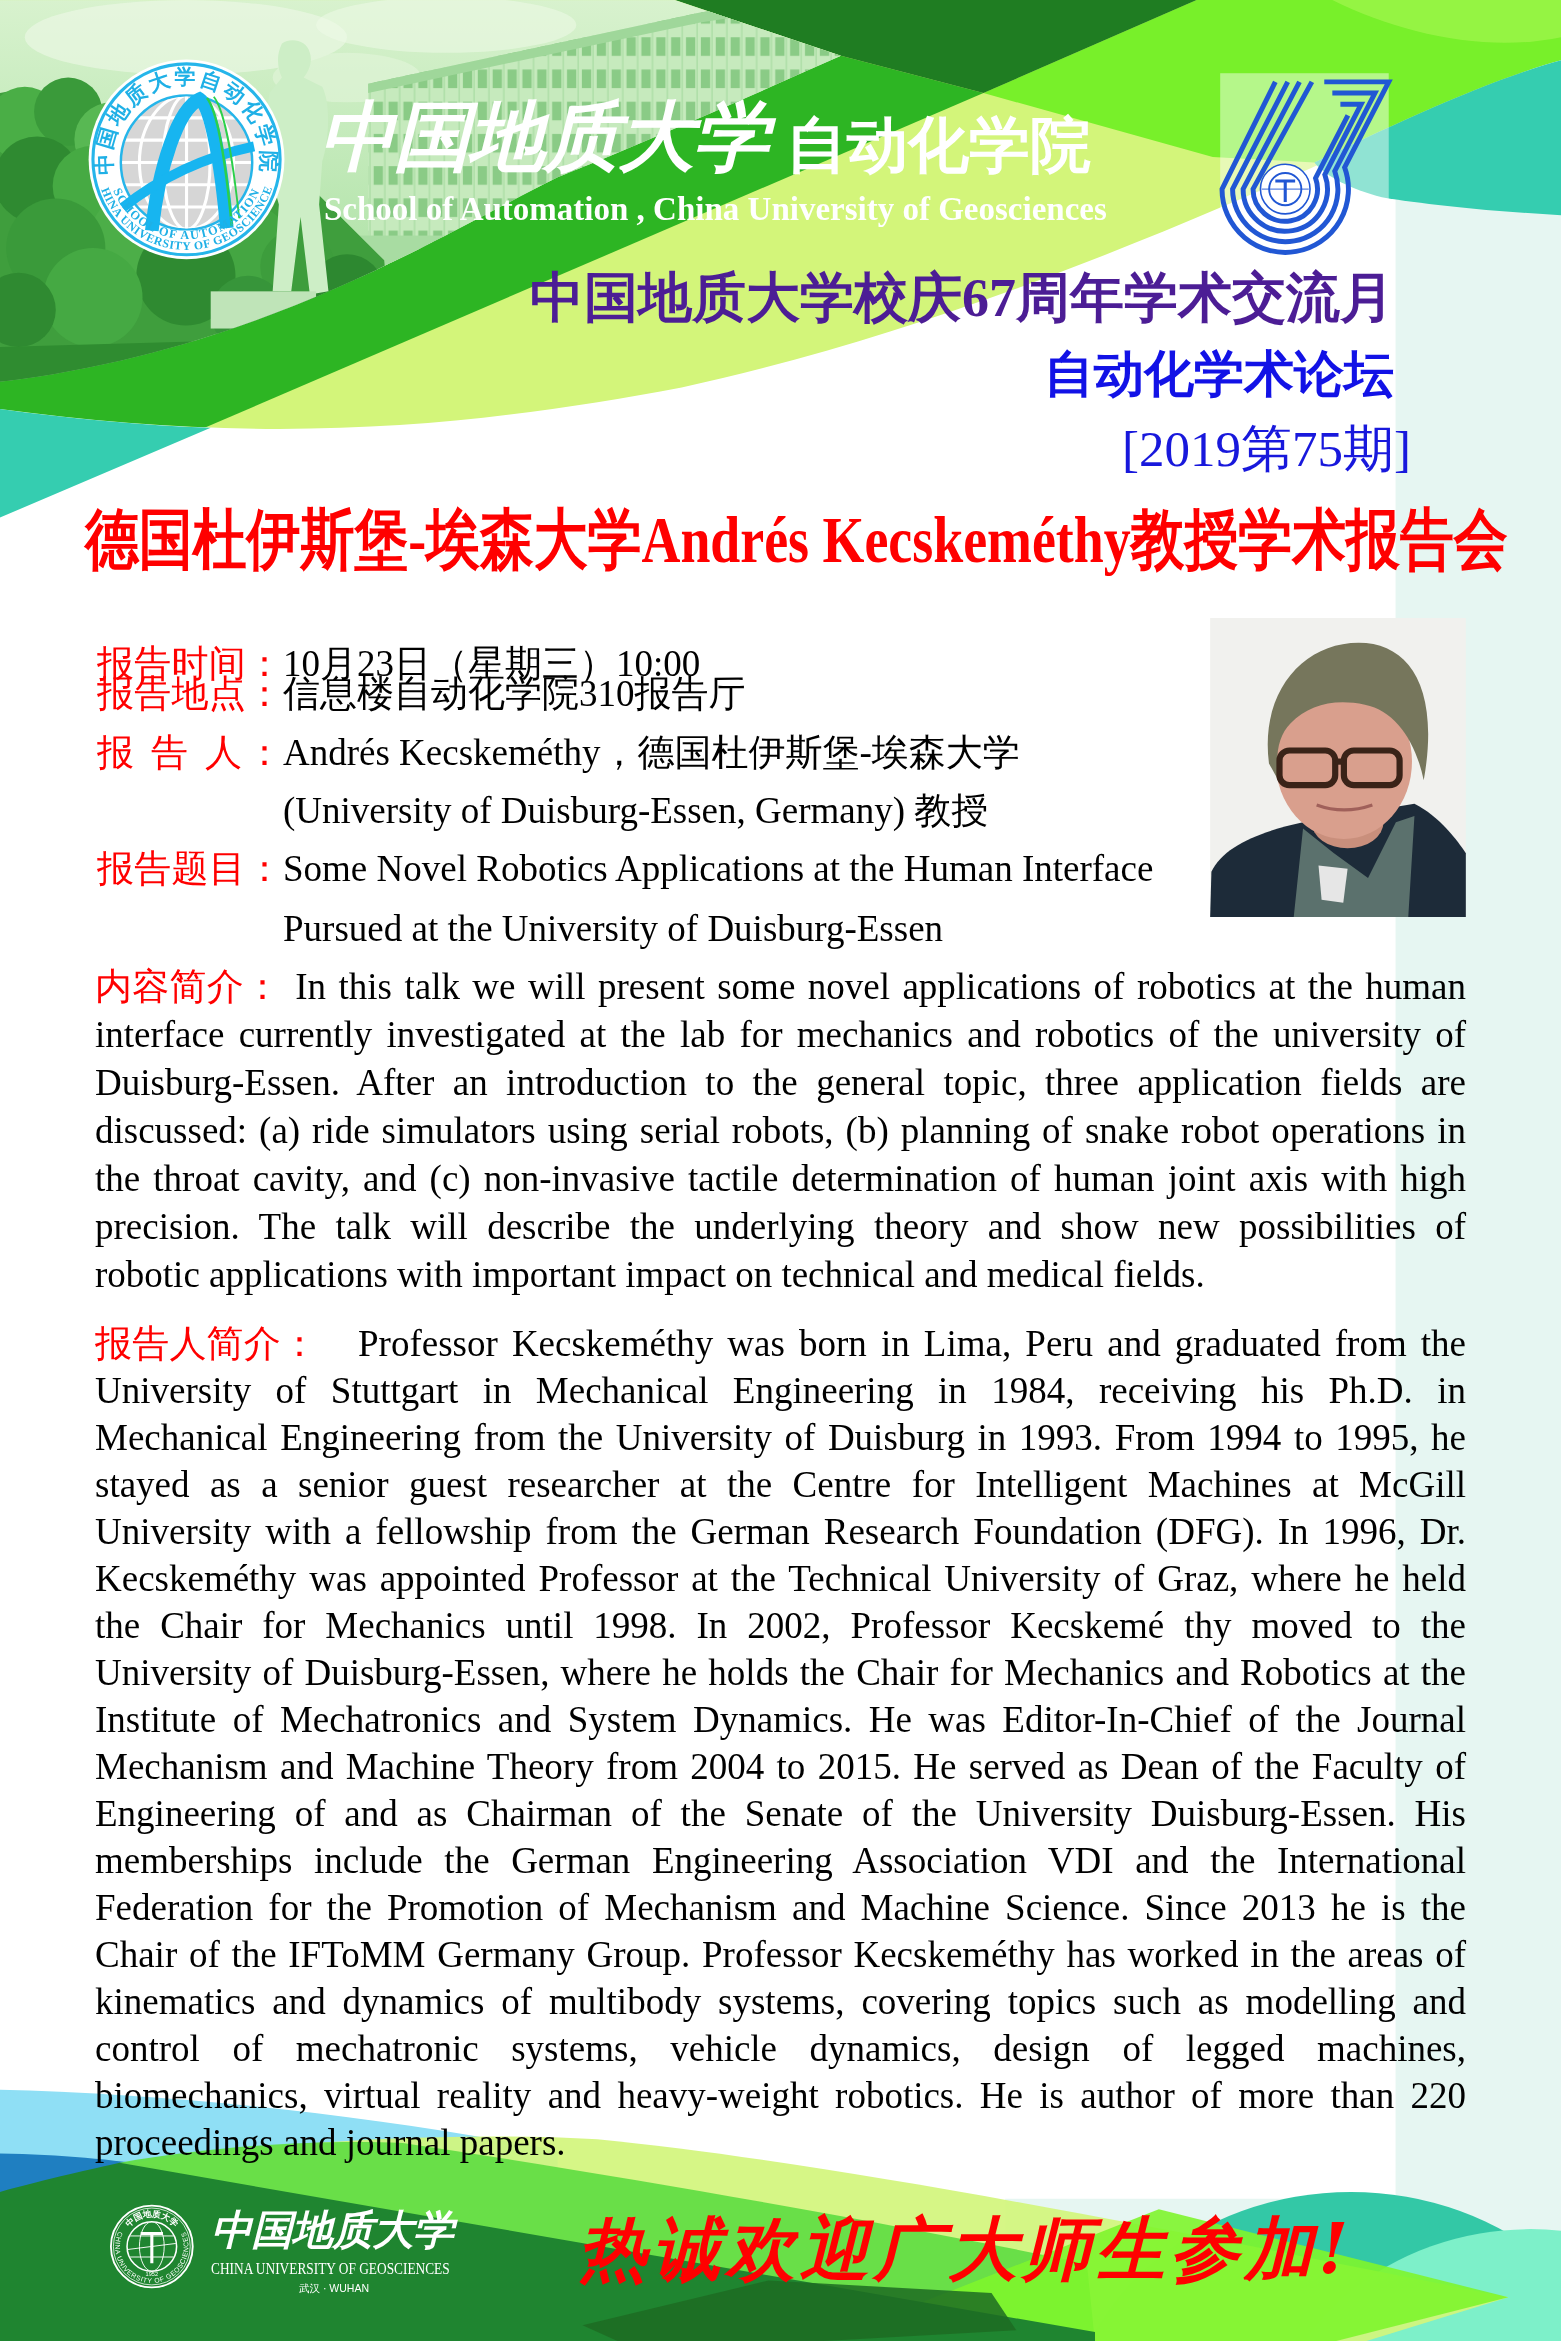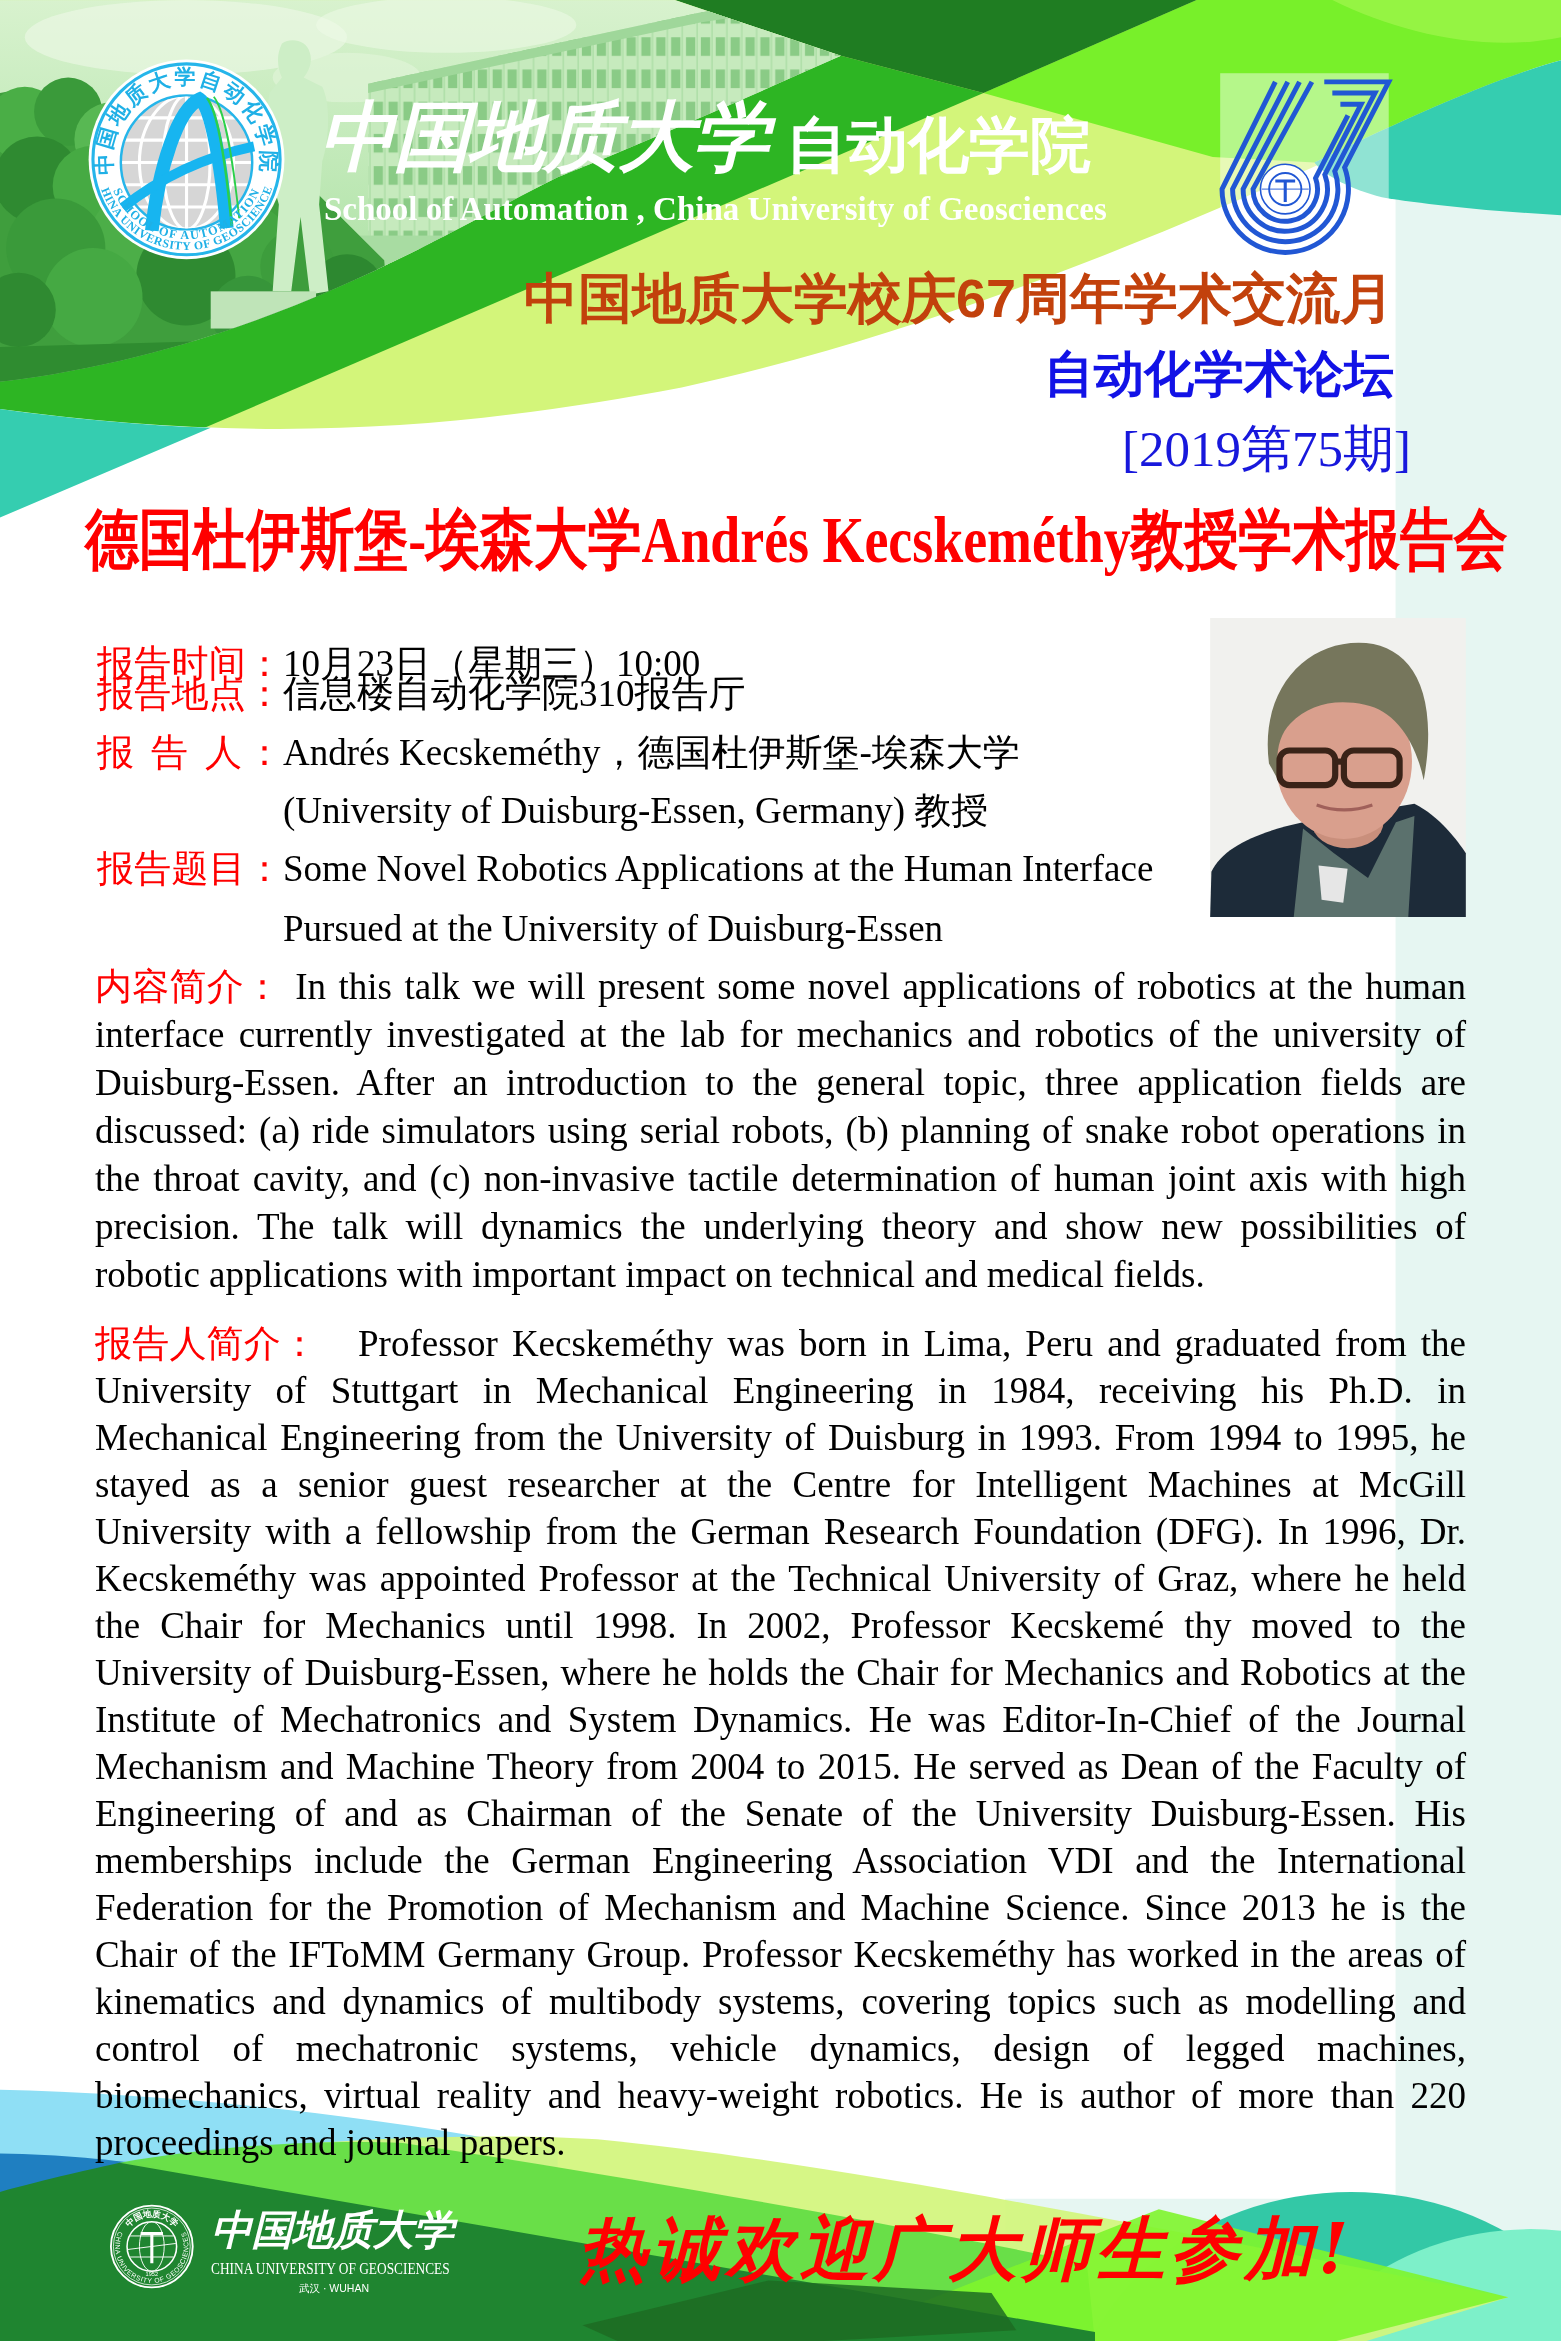--- a/index.html
+++ b/index.html
@@ -2,21 +2,21 @@
 <html style="font-size:10px"><head>
 <meta charset="utf-8">
 <style>
 html,body{margin:0;padding:0;background:#ffffff;}
 .poster{position:relative;width:1561px;height:2342px;overflow:hidden;background:#ffffff;font-family:"Liberation Serif",serif;color:#000;}
 .bg{position:absolute;left:0;top:0;}
 .abs{position:absolute;white-space:nowrap;margin:0;}
 .univ-callig{left:319px;top:93px;font-family:"DejaVu Serif",serif;font-weight:bold;font-style:italic;font-size:76px;line-height:87px;color:#ffffff;letter-spacing:-1.2px;}
 .college-name{left:786px;top:114px;font-family:"DejaVu Sans",sans-serif;font-weight:bold;font-size:61px;line-height:62px;color:#ffffff;}
 .english-name{left:324px;top:191px;font-family:"Liberation Serif",serif;font-weight:bold;font-size:33px;line-height:37px;color:#ffffff;}
-.event-series{right:167px;top:269px;font-family:Liberation Sans, sans-serif;font-weight:bold;font-size:54px;line-height:59px;color:#c2410c;text-align:center;}
+.event-series{right:167px;top:269px;font-family:Liberation Serif, serif;font-weight:bold;font-size:54px;line-height:59px;color:#4c1d95;text-align:center;}
 .forum-name{right:167px;top:346px;font-family:"DejaVu Sans",sans-serif;font-weight:bold;font-size:50px;line-height:56px;color:#1212e6;text-align:right;}
 .issue{left:1122px;top:421px;font-family:"Liberation Serif",serif;font-size:51px;line-height:56px;color:#1818dc;}
 .title{left:85px;top:503px;font-family:"Liberation Serif",serif;font-size:66px;line-height:74px;color:#ff0000;transform:scaleX(0.816);transform-origin:0 0;}
 .detail-row{left:97px;font-family:"Liberation Serif",serif;font-size:37px;line-height:43px;}
 .detail-row .label{display:inline-block;width:186px;color:#ff0000;white-space:normal;text-align:justify;text-align-last:justify;}
 .detail-row.indent{padding-left:186px;}
 .speaker-photo{position:absolute;left:1210px;top:618px;width:256px;height:299px;}
 .para{position:absolute;left:95px;width:1371px;font-family:"Liberation Serif",serif;font-size:37px;color:#000;}
 .para .ln{height:48px;line-height:48px;text-align:justify;text-align-last:justify;white-space:normal;}
 .para.bio .ln{height:47px;line-height:47px;}
@@ -216,21 +216,21 @@
     </g>
     <path d="M172,302 Q216,318 262,302" stroke="#a0605a" stroke-width="5" fill="none"></path>
   </svg>
 
   <div class="para abstract" style="top:963px">
     <div class="ln"><span class="lbl">内容简介：</span><span>In this talk we will present some novel applications of robotics at the human</span></div>
     <div class="ln">interface currently investigated at the lab for mechanics and robotics of the university of</div>
     <div class="ln">Duisburg-Essen. After an introduction to the general topic, three application fields are</div>
     <div class="ln">discussed: (a) ride simulators using serial robots, (b) planning of snake robot operations in</div>
     <div class="ln">the throat cavity, and (c) non-invasive tactile determination of human joint axis with high</div>
-    <div class="ln">precision. The talk will dynamics the underlying theory and show new possibilities of</div>
+    <div class="ln">precision. The talk will describe the underlying theory and show new possibilities of</div>
     <div class="ln last">robotic applications with important impact on technical and medical fields.</div>
   </div>
 
   <div class="para bio" style="top:1320px">
     <div class="ln"><span class="lbl">报告人简介：</span><span>Professor Kecskeméthy was born in Lima, Peru and graduated from the</span></div>
     <div class="ln">University of Stuttgart in Mechanical Engineering in 1984, receiving his Ph.D. in</div>
     <div class="ln">Mechanical Engineering from the University of Duisburg in 1993. From 1994 to 1995, he</div>
     <div class="ln">stayed as a senior guest researcher at the Centre for Intelligent Machines at McGill</div>
     <div class="ln">University with a fellowship from the German Research Foundation (DFG). In 1996, Dr.</div>
     <div class="ln">Kecskeméthy was appointed Professor at the Technical University of Graz, where he held</div>

